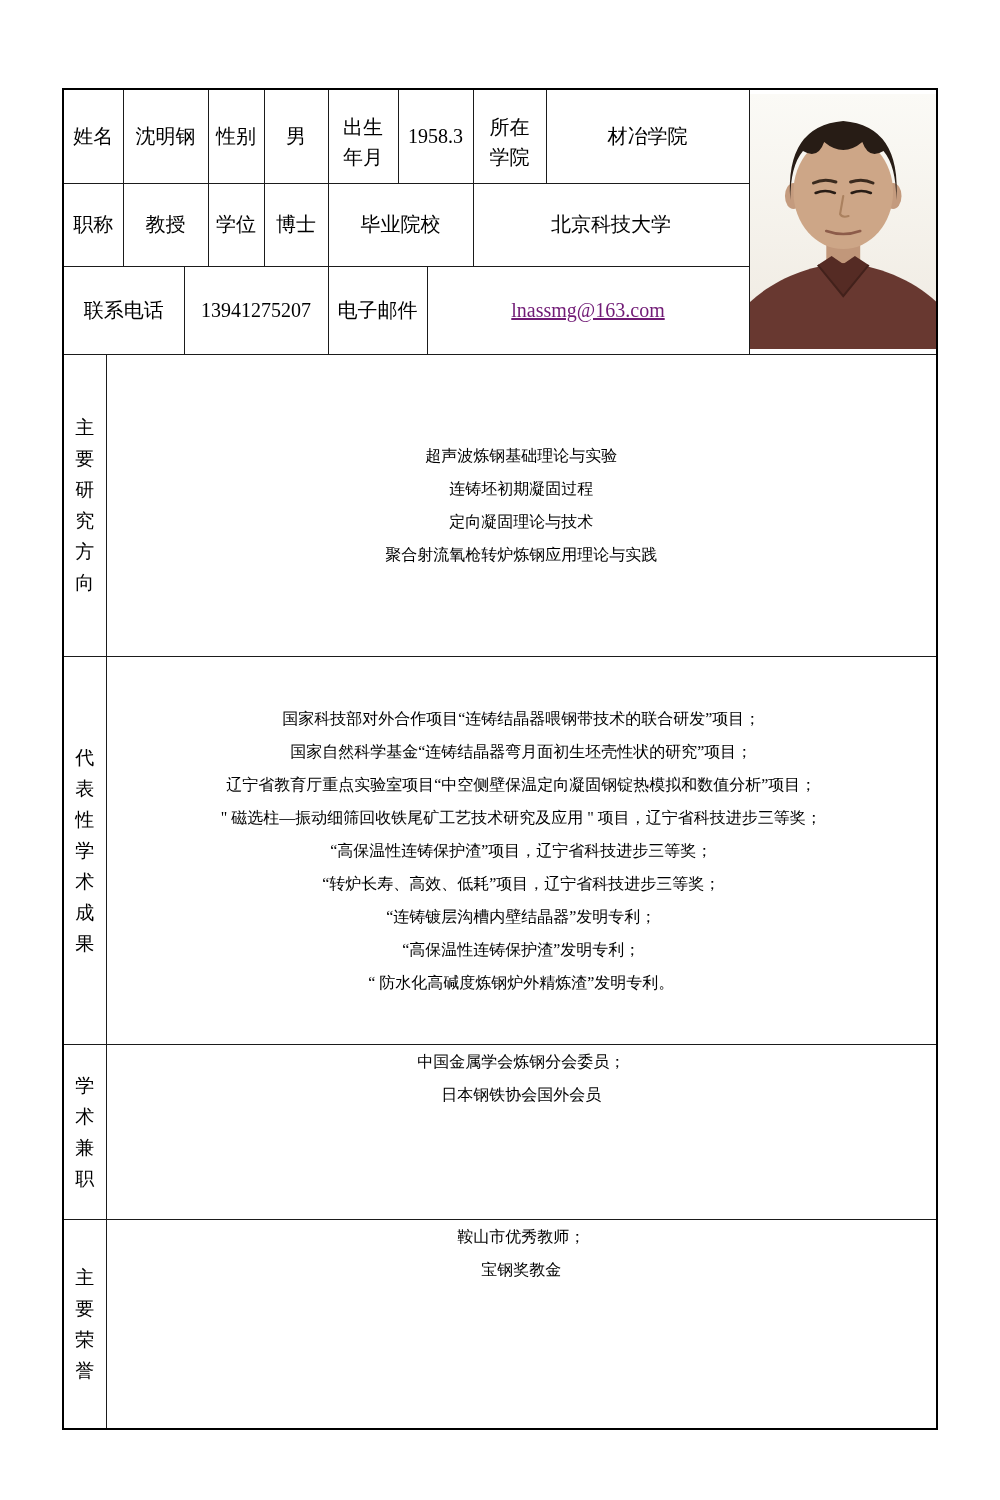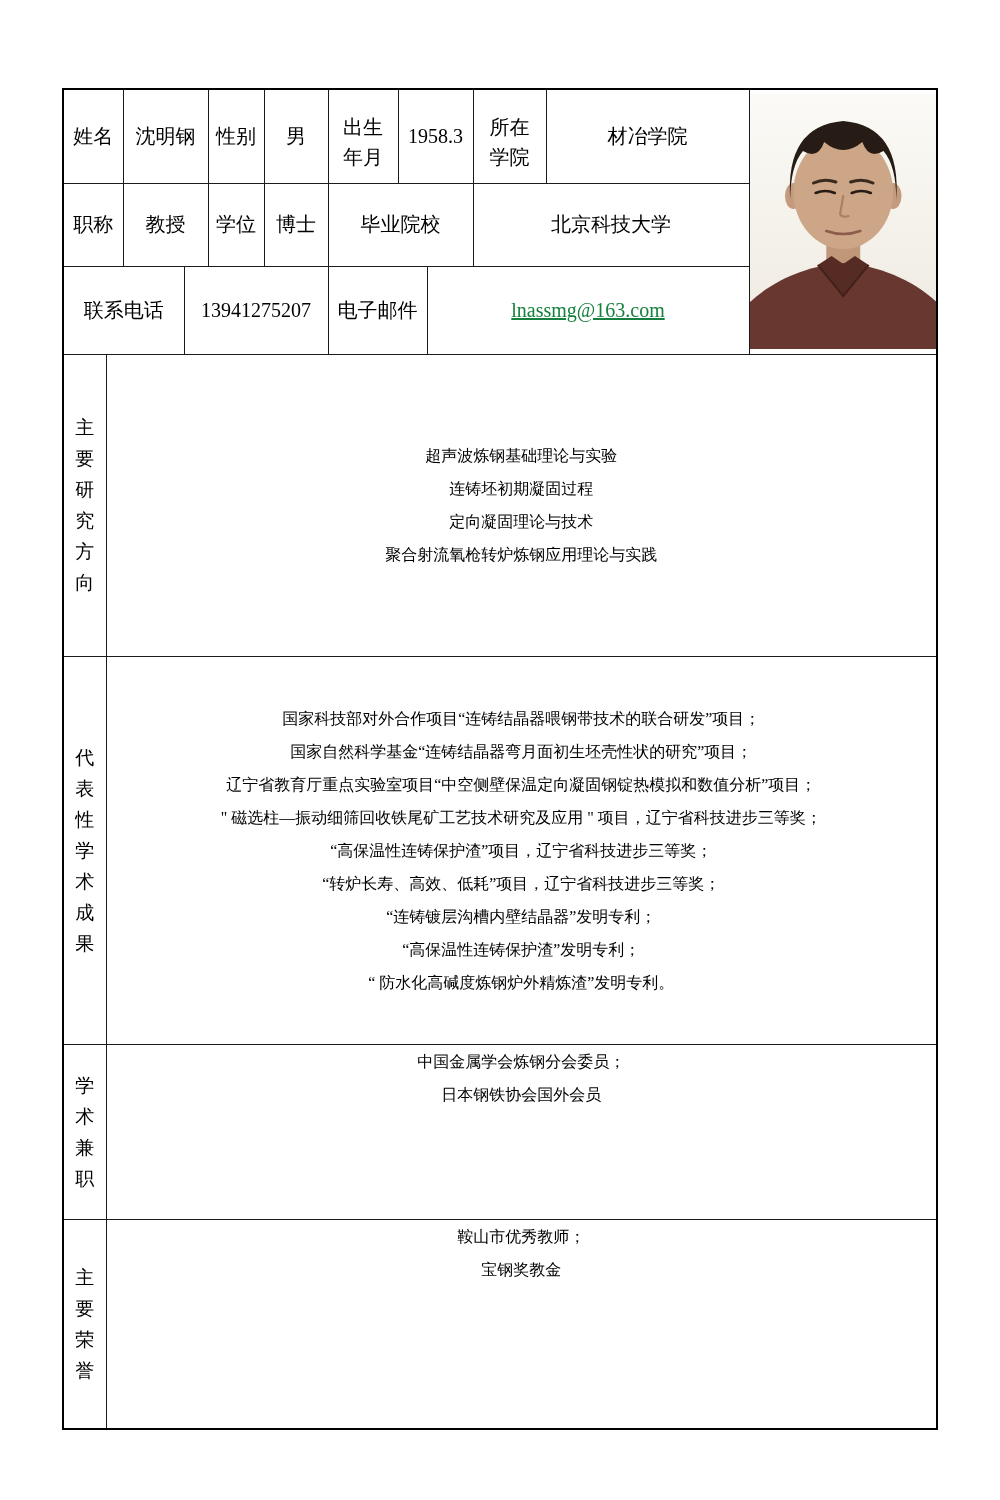--- a/index.html
+++ b/index.html
@@ -30,21 +30,21 @@
     display:block; width:21px; margin:0 auto; word-break:break-all;
     font-size:19px; line-height:31px; 
   }
   td.content {
     text-align:left; vertical-align:middle; padding:6px 10px 6px 13px;
   }
   td.content.top { vertical-align:top; }
   td.content .tline { line-height:33px; font-size:16px; white-space:nowrap; }
   td.pad-jobs { padding-top:30px;font-family:Liberation Serif, serif; }
   td.pad-honors { padding-top:42px;border-radius:24px; }
-  .email-link { text-decoration:underline; color:#15803d; cursor:pointer; }
+  .email-link { text-decoration:underline; color:#701a75; cursor:pointer; }
   td.photo-cell { padding:8px 6px 0 6px; vertical-align:top; }
   .photo-frame { width:100%; height:255px; overflow:hidden; background:#f7f4ee; }
   .photo-frame svg { display:block; width:100%; height:100%; }
 </style>
 </head>
 <body>
 
 <div class="page">
 
 

